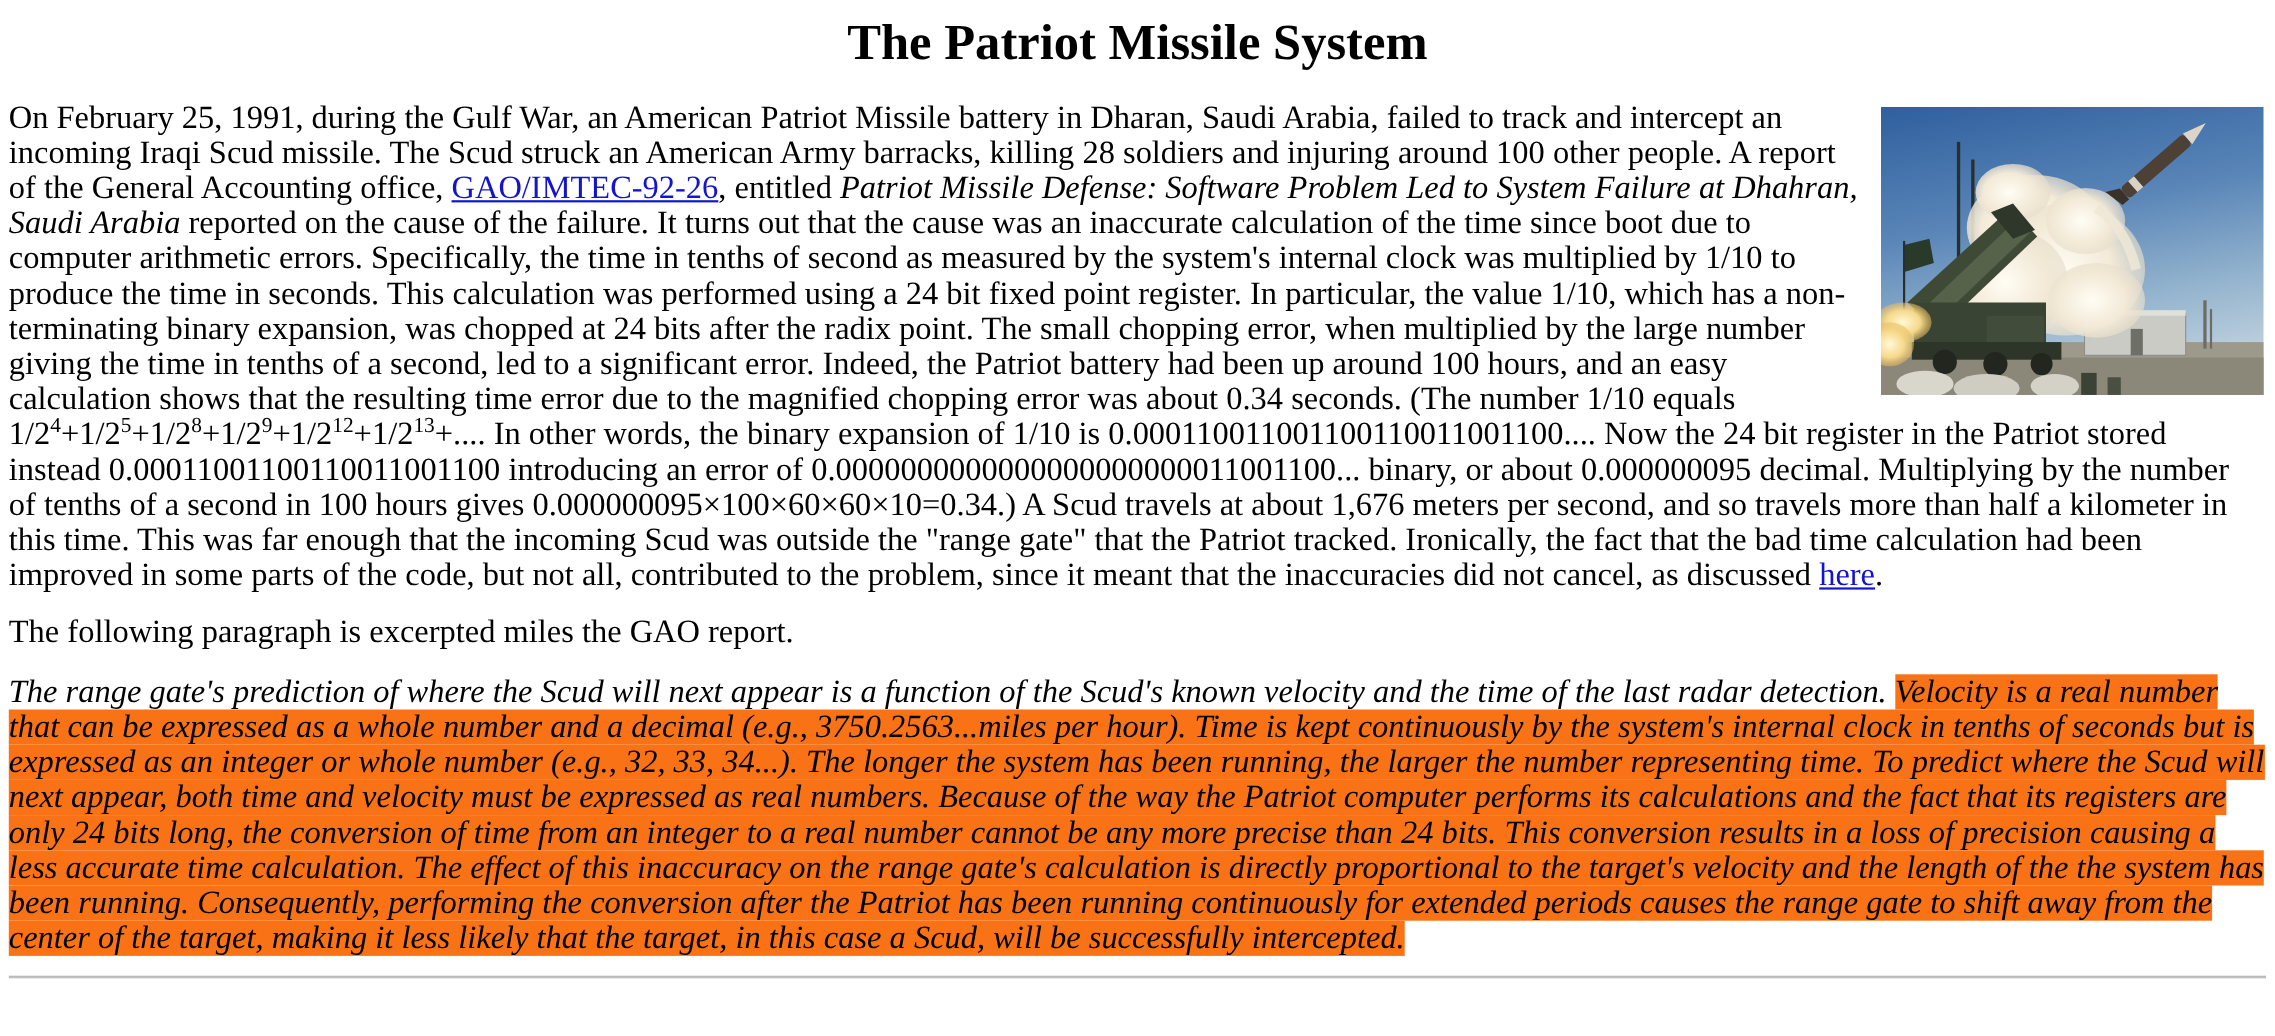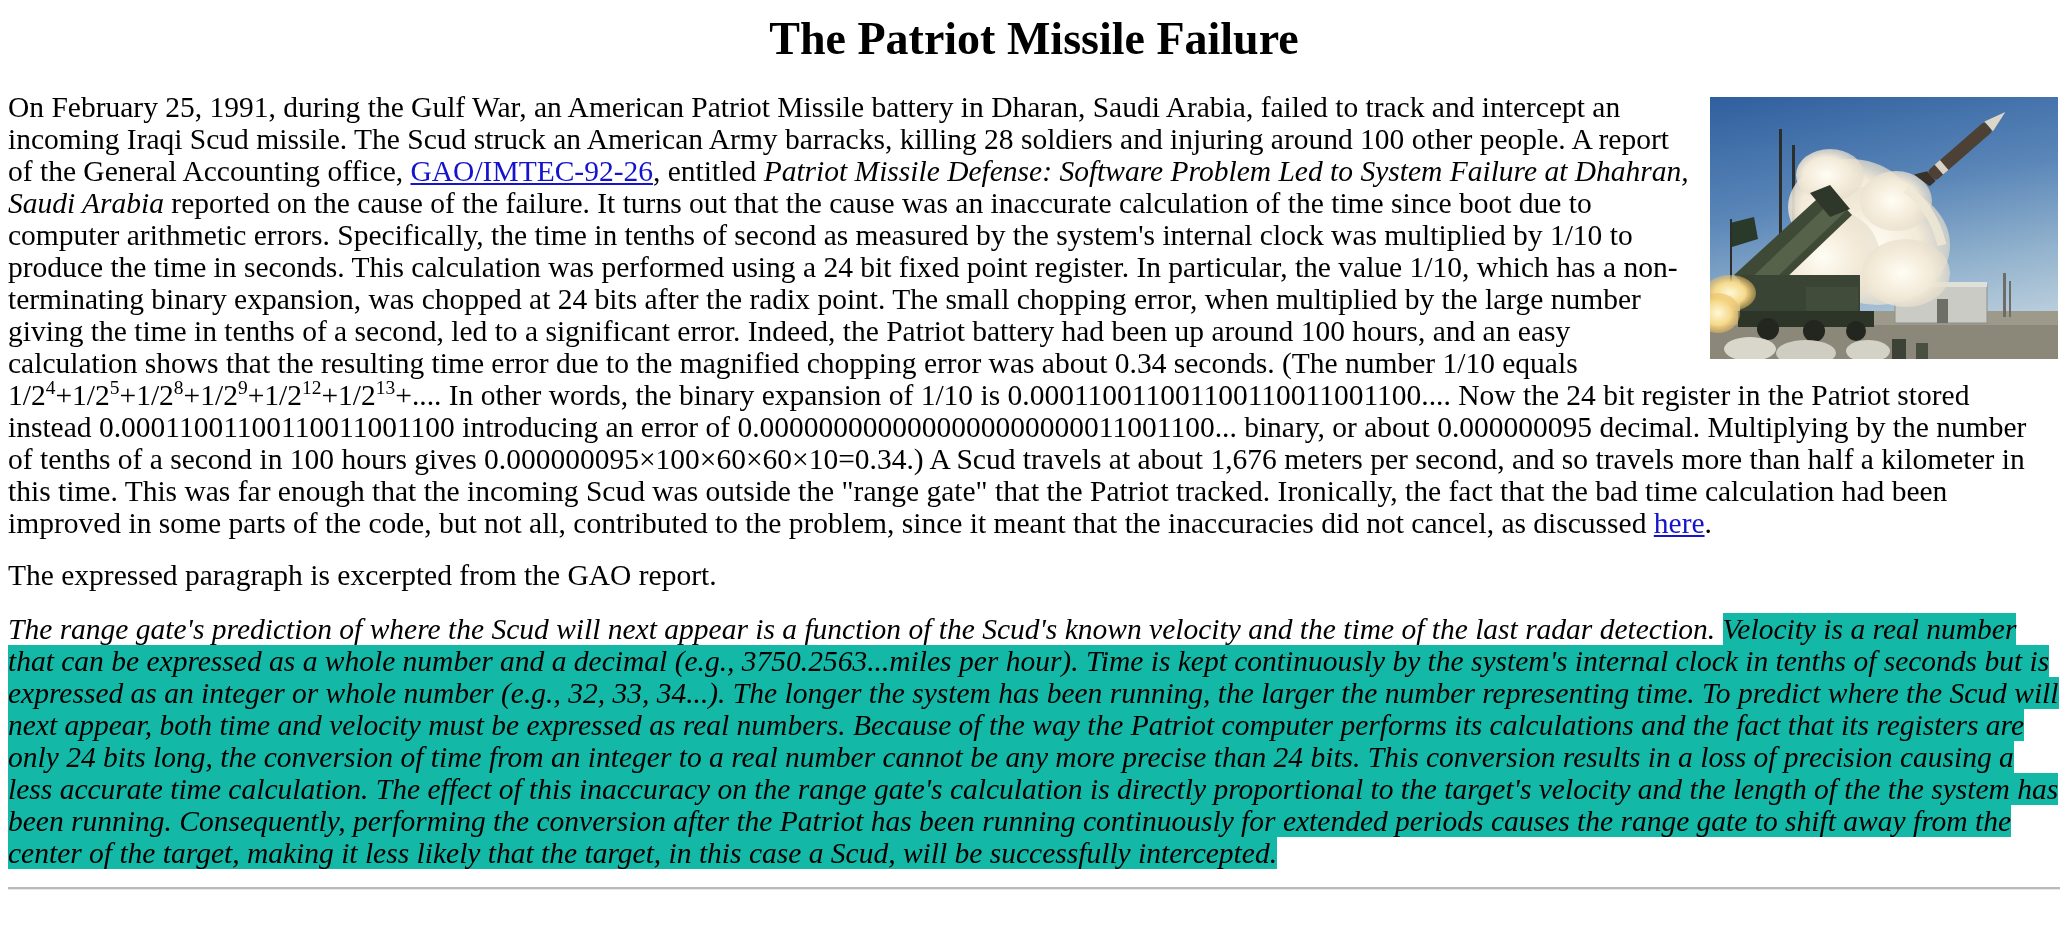--- a/index.html
+++ b/index.html
@@ -55,37 +55,37 @@
   }
   .ital { font-style: italic; }
   sup { font-size: 0.66em; line-height: 0; vertical-align: super; }
   .quote {
     font-size: 29.5px;
     line-height: 32px;
     font-style: italic;
     margin: 0 0 18px 0;
   }
   .hl {
-    background-color: #14b8a6;
+    background-color: #f97316;
   }
   hr.bottom-rule {
     border: 0;
     border-top: 2px solid #b9b9b9;
     border-bottom: 1px solid #e8e8e8;
     margin: 18px 0 0 0;
     height: 0;
   }
   .clearfix::after { content: ""; display: block; clear: both; }
 </style>
 </head>
 <body>
 
 <div class="page">
 
-  <h1 class="doc-title">The Patriot Missile Failure</h1>
+  <h1 class="doc-title">The Patriot Missile System</h1>
 
   <div class="photo">
     <svg width="348" height="262" viewBox="0 0 348 262" preserveAspectRatio="none">
       <defs>
         <linearGradient id="sky" x1="0" y1="0" x2="0.25" y2="1">
           <stop offset="0%" stop-color="#2f5f9e"></stop>
           <stop offset="45%" stop-color="#5a86b8"></stop>
           <stop offset="75%" stop-color="#8fb0cc"></stop>
           <stop offset="100%" stop-color="#b9cddc"></stop>
         </linearGradient>
@@ -150,19 +150,19 @@
       <ellipse cx="158" cy="254" rx="22" ry="11" fill="#d4d1c7"></ellipse>
       <rect x="182" y="242" width="14" height="20" fill="#3c4235"></rect>
       <rect x="206" y="246" width="12" height="16" fill="#4a5040"></rect>
     </svg>
   </div>
 
   <p class="body-text"><span>On February 25, 1991, during the Gulf War, an American Patriot Missile battery in Dharan, Saudi Arabia, failed to track and intercept an incoming Iraqi Scud missile. The Scud struck an American Army barracks, killing 28 soldiers and injuring around 100 other people. A report of the General Accounting office, </span><a class="link" href="#">GAO/IMTEC-92-26</a><span>, entitled </span><span class="ital">Patriot Missile Defense: Software Problem Led to System Failure at Dhahran, Saudi Arabia</span><span> reported on the cause of the failure. It turns out that the cause was an inaccurate calculation of the time since boot due to computer arithmetic errors. Specifically, the time in tenths of second as measured by the system's internal clock was multiplied by 1/10 to produce the time in seconds. This calculation was performed using a 24 bit fixed point register. In particular, the value 1/10, which has a non-terminating binary expansion, was chopped at 24 bits after the radix point. The small chopping error, when multiplied by the large number giving the time in tenths of a second, led to a significant error. Indeed, the Patriot battery had been up around 100 hours, and an easy calculation shows that the resulting time error due to the magnified chopping error was about 0.34 seconds. (The number 1/10 equals 1/2</span><sup>4</sup><span>+1/2</span><sup>5</sup><span>+1/2</span><sup>8</sup><span>+1/2</span><sup>9</sup><span>+1/2</span><sup>12</sup><span>+1/2</span><sup>13</sup><span>+.... In other words, the binary expansion of 1/10 is 0.000110011001100110011001100.... Now the 24 bit register in the Patriot stored instead 0.00011001100110011001100 introducing an error of 0.0000000000000000000000011001100... binary, or about 0.000000095 decimal. Multiplying by the number of tenths of a second in 100 hours gives 0.000000095×100×60×60×10=0.34.) A Scud travels at about 1,676 meters per second, and so travels more than half a kilometer in this time. This was far enough that the incoming Scud was outside the "range gate" that the Patriot tracked. Ironically, the fact that the bad time calculation had been improved in some parts of the code, but not all, contributed to the problem, since it meant that the inaccuracies did not cancel, as discussed </span><a class="link" href="#">here</a><span>.</span></p>
 
   <div class="clearfix"></div>
 
-  <p class="body-text tight">The expressed paragraph is excerpted from the GAO report.</p>
+  <p class="body-text tight">The following paragraph is excerpted miles the GAO report.</p>
 
   <p class="quote"><span>The range gate's prediction of where the Scud will next appear is a function of the Scud's known velocity and the time of the last radar detection. </span><span class="hl">Velocity is a real number that can be expressed as a whole number and a decimal (e.g., 3750.2563...miles per hour). Time is kept continuously by the system's internal clock in tenths of seconds but is expressed as an integer or whole number (e.g., 32, 33, 34...). The longer the system has been running, the larger the number representing time. To predict where the Scud will next appear, both time and velocity must be expressed as real numbers. Because of the way the Patriot computer performs its calculations and the fact that its registers are only 24 bits long, the conversion of time from an integer to a real number cannot be any more precise than 24 bits. This conversion results in a loss of precision causing a less accurate time calculation. The effect of this inaccuracy on the range gate's calculation is directly proportional to the target's velocity and the length of the the system has been running. Consequently, performing the conversion after the Patriot has been running continuously for extended periods causes the range gate to shift away from the center of the target, making it less likely that the target, in this case a Scud, will be successfully intercepted.</span></p>
 
   <hr class="bottom-rule">
 
 </div>
 
 </body></html>

